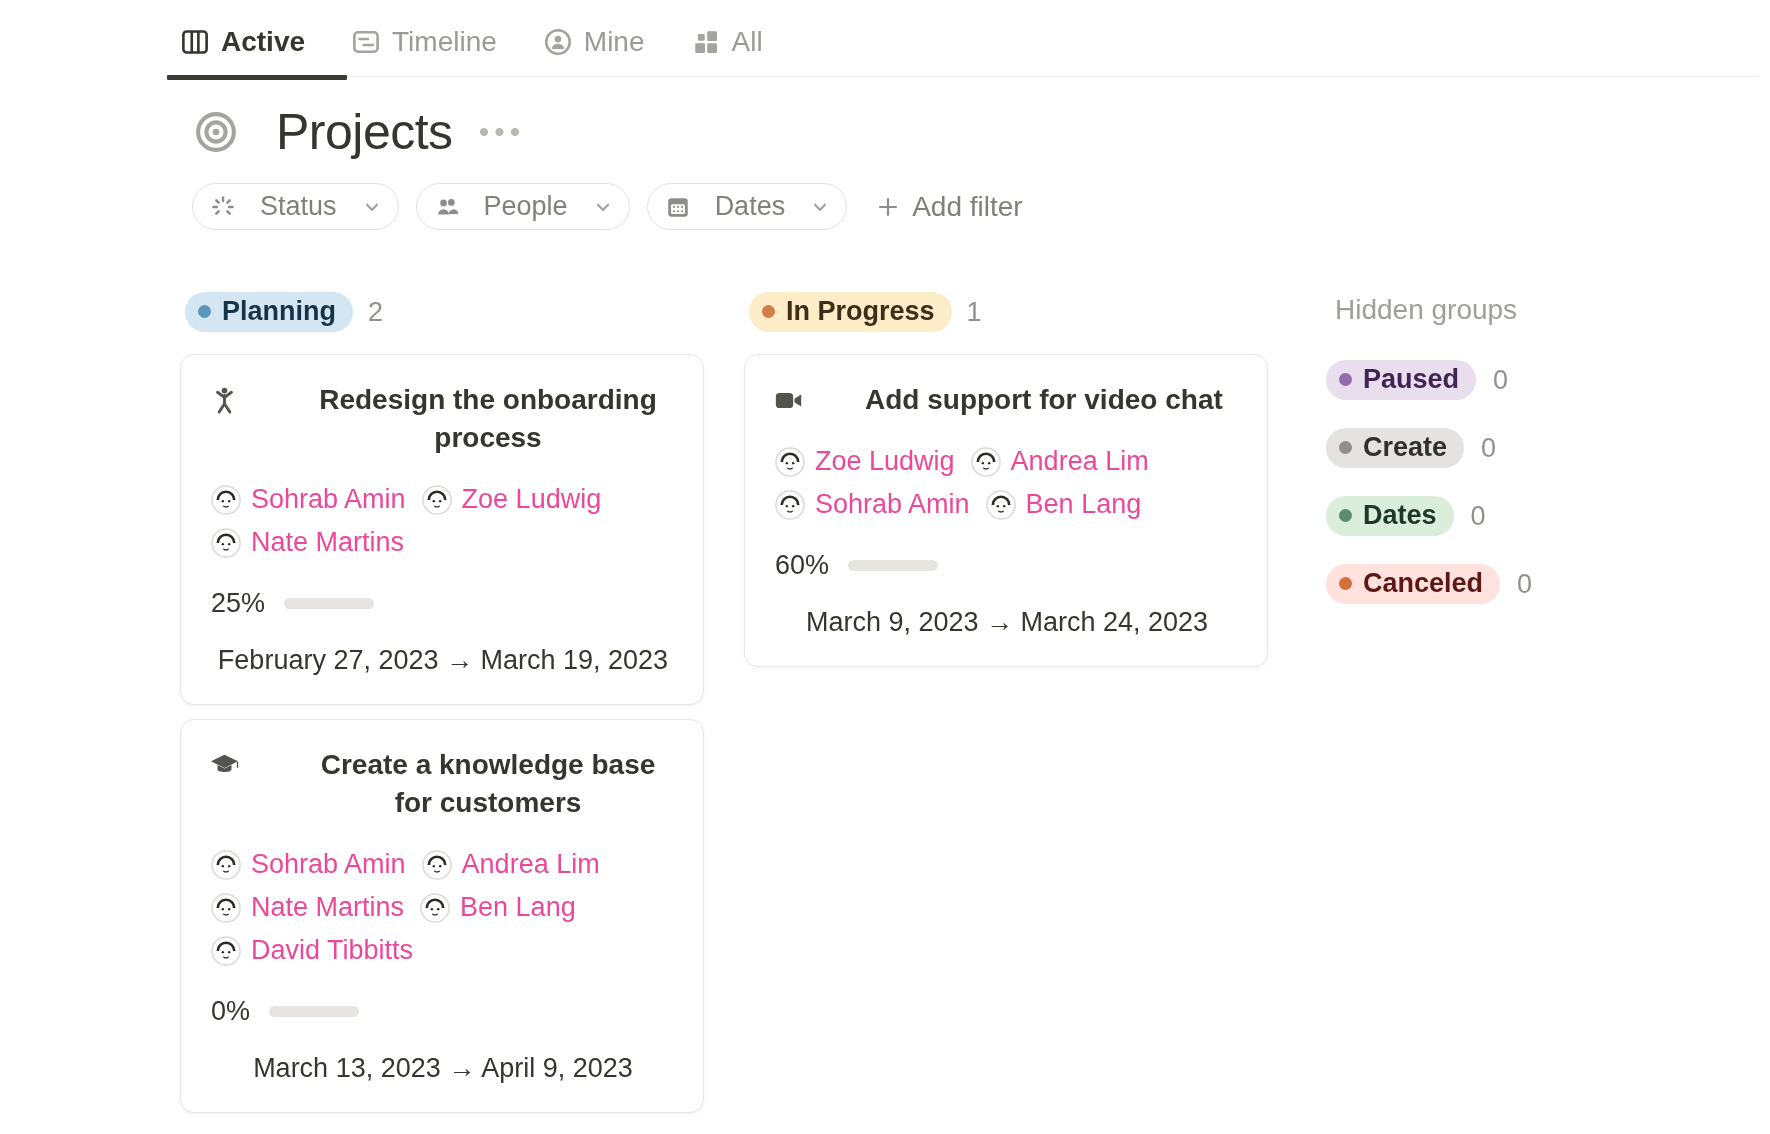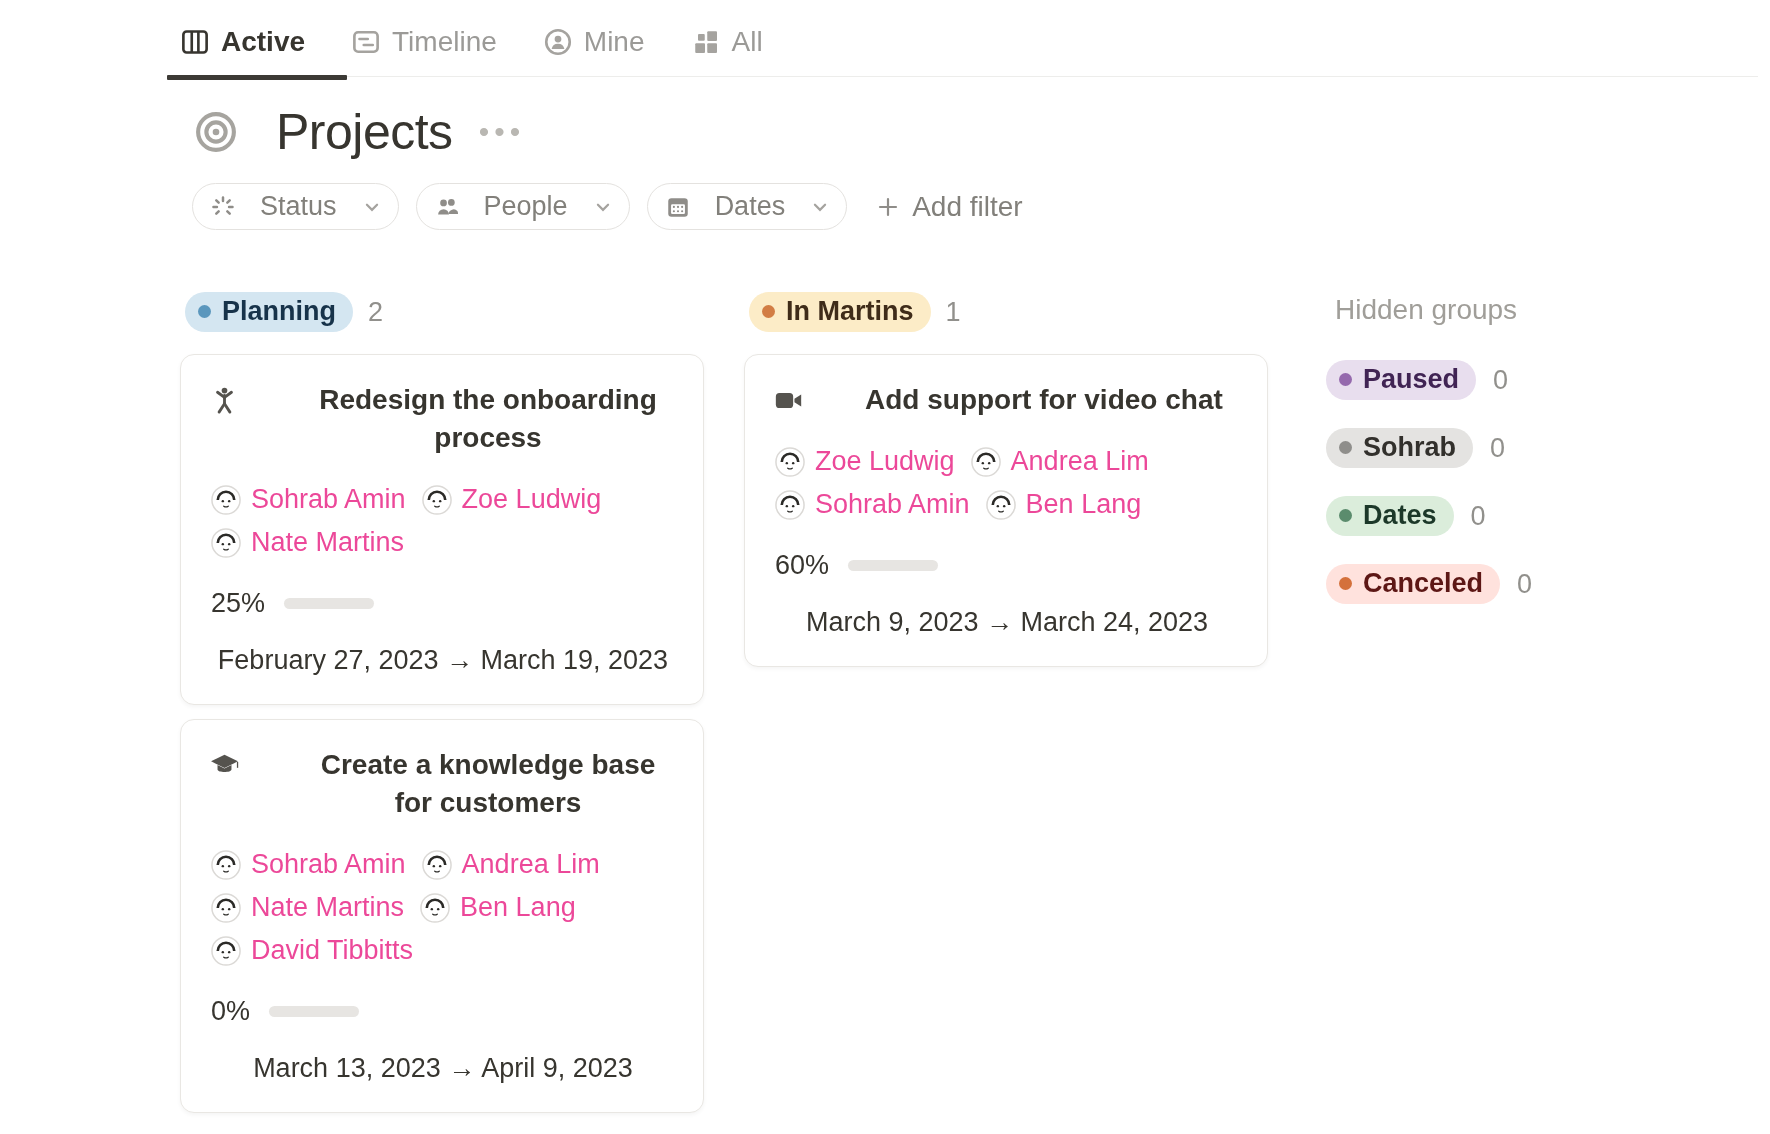--- a/index.html
+++ b/index.html
@@ -287,21 +287,21 @@
           <span class="progress-track"><span class="progress-fill" style="width: 0%;"></span></span>
         </div>
         <div class="dates">March 13, 2023 → April 9, 2023</div>
       </div>
     </div>
 
     <div class="col">
       <div class="col-head">
         <span class="group-pill" style="background-color: rgb(252, 236, 199); color: rgb(63, 44, 25);">
           <span class="dot" style="background-color: rgb(210, 125, 68);"></span>
-          <span>In Martins</span>
+          <span>In Progress</span>
         </span>
         <span class="col-count">1</span>
       </div>
 
       <div class="card">
         <div class="card-title-row">
           <svg class="card-icon" viewBox="0 0 24 24" fill="currentColor">
             <rect x="2.2" y="6.2" width="13.4" height="11.6" rx="2.8"></rect>
             <path d="M16.6 10.6 L21.8 7.4 V16.6 L16.6 13.4 Z"></path>
           </svg>
@@ -348,21 +348,21 @@
         <span class="group-pill" style="background-color: rgb(232, 222, 238); color: rgb(65, 36, 84);">
           <span class="dot" style="background-color: rgb(149, 105, 173);"></span>
           <span>Paused</span>
         </span>
         <span class="col-count">0</span>
       </div>
 
       <div class="hidden-row">
         <span class="group-pill" style="background-color: rgb(228, 227, 225); color: rgb(50, 48, 44);">
           <span class="dot" style="background-color: rgb(143, 142, 139);"></span>
-          <span>Sohrab</span>
+          <span>Create</span>
         </span>
         <span class="col-count">0</span>
       </div>
 
       <div class="hidden-row">
         <span class="group-pill" style="background-color: rgb(219, 237, 219); color: rgb(28, 56, 41);">
           <span class="dot" style="background-color: rgb(91, 140, 109);"></span>
           <span>Dates</span>
         </span>
         <span class="col-count">0</span>

